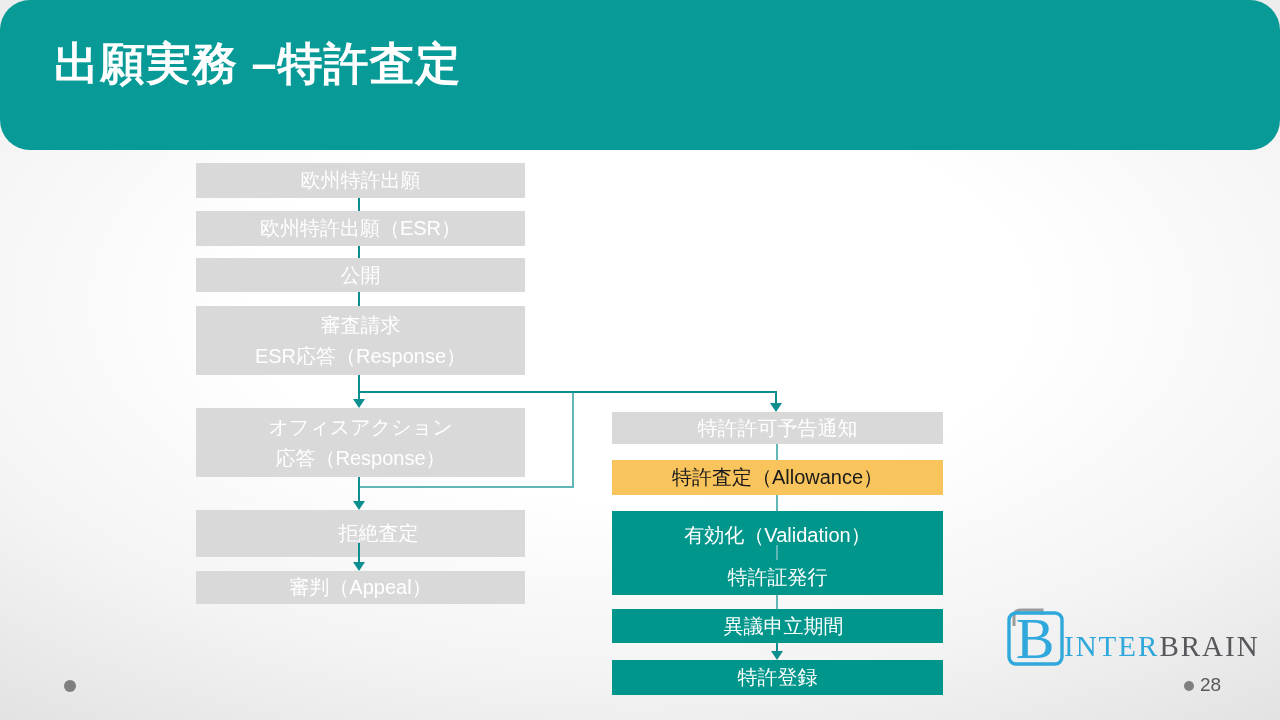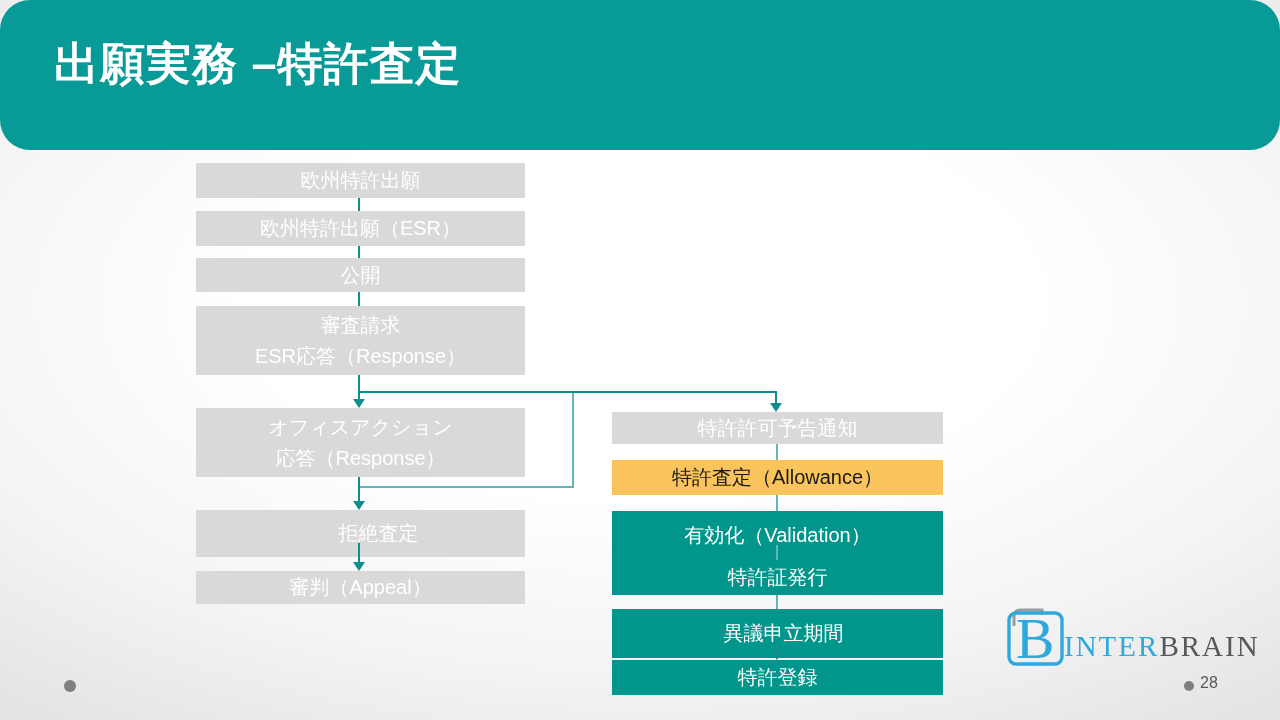--- a/index.html
+++ b/index.html
@@ -25,32 +25,32 @@
   #l2{top:211px;height:35px;}
   #l3{top:258px;height:34px;}
   #l4{top:306px;height:69px;}
   #l5{top:408px;height:69px;}
   #l6{top:510px;height:47px;padding-left:36px;}
   #l7{top:571px;height:33px;}
   #r1{top:412px;height:32px;}
   #r2{top:460px;height:35px;}
   #r3{top:511px;height:49px;}
   #r4{top:560px;height:35px;}
-  #r5{top:609px;height:49px;padding-left:12px;}
+  #r5{top:609px;height:34px;padding-left:12px;}
   #r6{top:660px;height:35px;}
   
   .line{position:absolute;background:#0e8f8f;}
   .line.light{background:#5fb8b5;}
   .vline{width:2px;}
   .hline{height:2px;}
   .arr{position:absolute;width:0;height:0;
     border-left:6px solid transparent;border-right:6px solid transparent;border-top:9px solid #0e8f8f;}
   
   .dot{position:absolute;border-radius:50%;background:#7f7f7f;}
-  .page-num{position:absolute;left:1200px;top:674px;font-size:16px;color:#595959;}
+  .page-num{position:absolute;left:1200px;top:674px;font-size:19px;color:#595959;}
   
   .logo{position:absolute;left:1000px;top:597px;width:262px;height:70px;}
   .logo-mark{position:absolute;left:0;top:0;}
   .logo-text{position:absolute;left:64px;top:33px;font-family:"Liberation Serif","DejaVu Serif",serif;
     font-size:29px;letter-spacing:2px;white-space:nowrap;}
   .logo-inter{color:#2fa8dc;}
   .logo-brain{color:#57585c;margin-top:46px;}
 </style>
 </head>
 <body>

